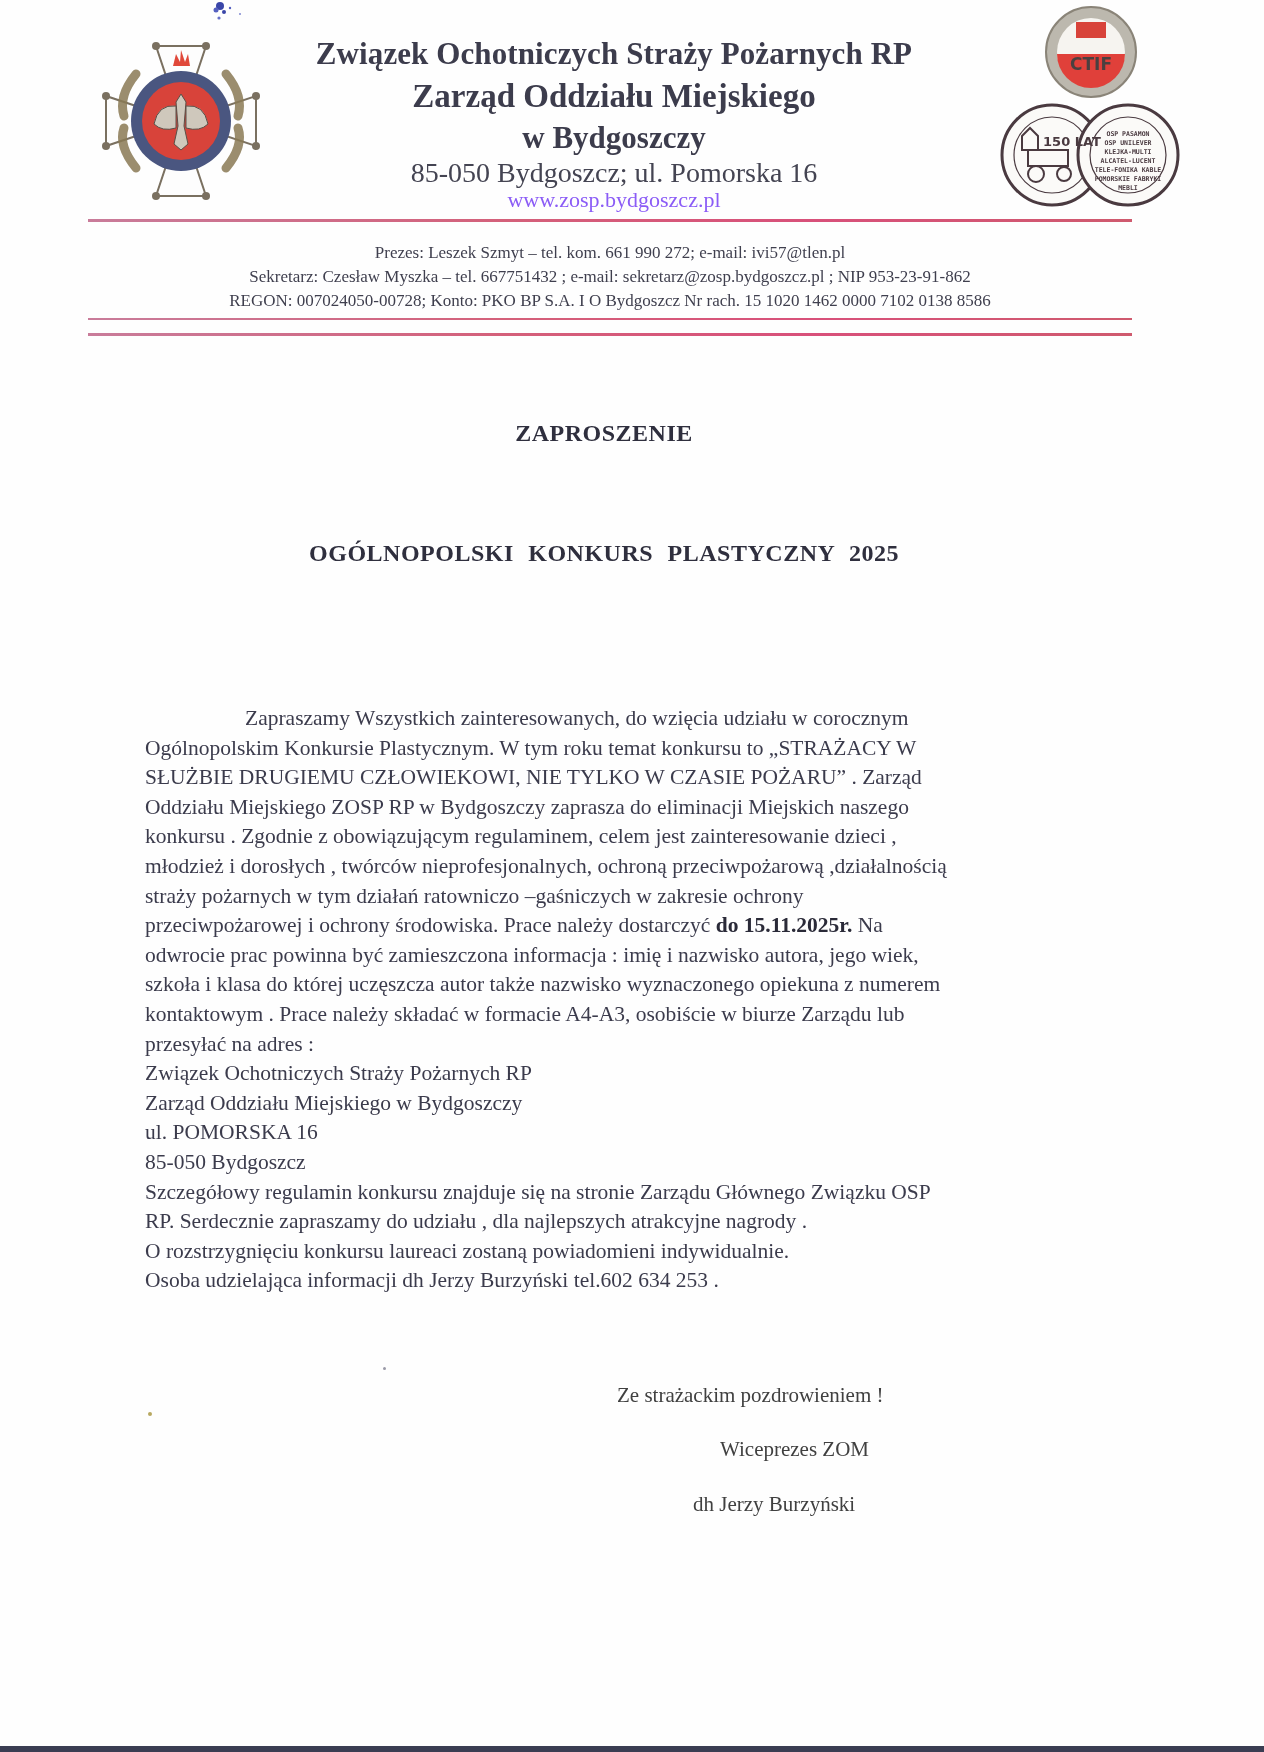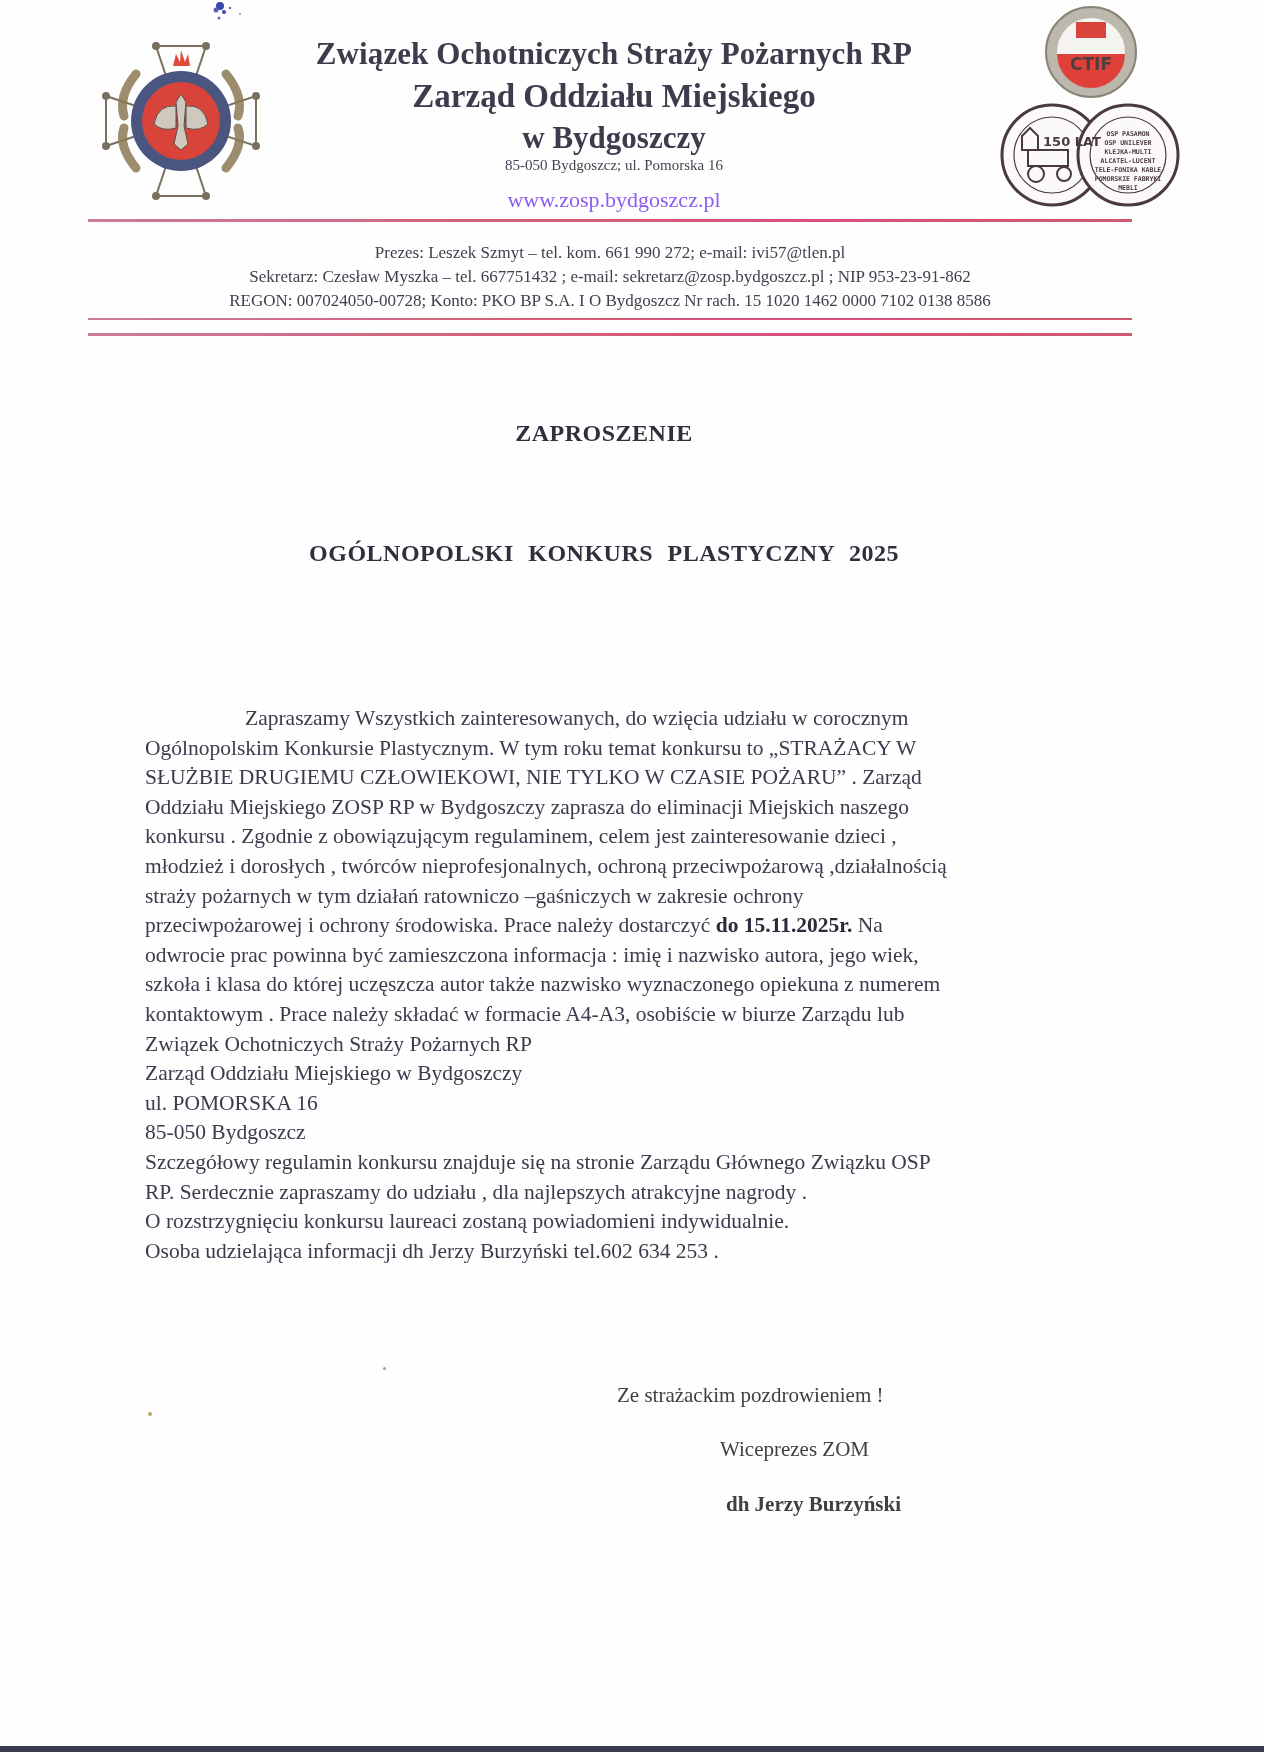--- a/index.html
+++ b/index.html
@@ -12,21 +12,21 @@
   .abs { position:absolute; }
   .ink-blot { left:196px; top:0; width:60px; height:28px; }
   .logo-left { left:96px; top:36px; width:170px; height:170px; }
   .logo-right-top { left:1036px; top:4px; width:110px; height:96px; }
   .logo-right-bottom { left:1000px; top:100px; width:182px; height:110px; }
 
   .hdr { position:absolute; left:0; width:1264px; text-align:center; }
   .hdr-org { top:36px; left:0; width:1228px; font-size:31px; font-weight:bold; color:#3c3c4c; letter-spacing:0.1px; }
   .hdr-branch { top:78px; left:0; width:1228px; font-size:33px; font-weight:bold; color:#3c3c4c; }
   .hdr-city { top:120px; left:0; width:1228px; font-size:31px; font-weight:bold; color:#3c3c4c; }
-  .hdr-addr { top:157px; left:0; width:1228px; font-size:15px; color:#444452; }
+  .hdr-addr { top:157px; left:0; width:1228px; font-size:28px; color:#444452; }
   .hdr-www { top:187px; left:0; width:1228px; font-size:22px; color:#8b5cf6; }
 
   .rule { position:absolute; left:88px; width:1044px; height:3px;
           background:linear-gradient(90deg,#c97c9a,#d4607a 40%,#d8507a 70%,#cf5a6e); }
   .rule-1 { top:219px; }
   .rule-2 { top:318px; height:2px; }
   .rule-3 { top:333px; }
 
   .contact { position:absolute; left:80px; width:1060px; text-align:center; font-size:17px; color:#3f3f4e; }
   .c1 { top:243px; }
@@ -38,21 +38,21 @@
   .title-2 { top:540px; font-size:24px; word-spacing:8px; letter-spacing:0.5px; }
 
   .body-text { position:absolute; left:145px; width:940px; font-size:21.5px; line-height:29.6px; color:#3b3b4c; }
   .body-text p { margin:0; white-space:nowrap; }
   .body-text .indent { padding-left:100px; }
   .body-text b { color:#2a2a38; }
 
   .sign { position:absolute; font-size:21px; color:#404040; }
   .sign-1 { left:617px; top:1383px; }
   .sign-2 { left:694px; top:1437px;margin-left:26px; }
-  .sign-3 { left:726px; top:1492px;font-weight:bold; }
+  .sign-3 { left:693px; top:1492px; }
 
   .speck { position:absolute; width:4px; height:4px; border-radius:50%; }
   .bottom-edge { position:absolute; left:0; top:1746px; width:1264px; height:6px; background:#3a3d52; }
 </style>
 </head>
 <body>
 
 <svg class="abs ink-blot" viewBox="0 0 60 28">
   <circle cx="24" cy="6" r="4" fill="#3a46a8"></circle>
   <circle cx="20" cy="10" r="2.5" fill="#5560c0"></circle>
@@ -155,20 +155,21 @@
   <p>Ogólnopolskim  Konkursie Plastycznym. W tym roku temat konkursu to „STRAŻACY W</p>
   <p>SŁUŻBIE DRUGIEMU CZŁOWIEKOWI, NIE TYLKO W CZASIE POŻARU” .  Zarząd</p>
   <p>Oddziału Miejskiego ZOSP RP w Bydgoszczy zaprasza do eliminacji Miejskich naszego</p>
   <p>konkursu . Zgodnie z obowiązującym regulaminem, celem jest zainteresowanie dzieci ,</p>
   <p>młodzież i  dorosłych , twórców nieprofesjonalnych, ochroną przeciwpożarową ,działalnością</p>
   <p>straży pożarnych w tym działań ratowniczo –gaśniczych w zakresie ochrony</p>
   <p><span>przeciwpożarowej i ochrony środowiska. Prace należy dostarczyć </span><b>do 15.11.2025r.</b><span> Na</span></p>
   <p>odwrocie prac powinna być zamieszczona informacja :  imię i nazwisko autora, jego wiek,</p>
   <p>szkoła i klasa do której uczęszcza  autor  także nazwisko wyznaczonego opiekuna z numerem</p>
   <p>kontaktowym . Prace należy składać w formacie A4-A3, osobiście w biurze Zarządu lub</p>
+  <p>przesyłać na adres :</p>
   <p>Związek Ochotniczych Straży Pożarnych RP</p>
   <p>Zarząd Oddziału Miejskiego w Bydgoszczy</p>
   <p>ul. POMORSKA 16</p>
   <p>85-050 Bydgoszcz</p>
   <p>Szczegółowy regulamin konkursu znajduje się na stronie Zarządu Głównego Związku OSP</p>
   <p>RP.  Serdecznie zapraszamy do  udziału  , dla najlepszych atrakcyjne nagrody .</p>
   <p>O rozstrzygnięciu konkursu laureaci zostaną powiadomieni indywidualnie.</p>
   <p>Osoba udzielająca informacji dh Jerzy Burzyński tel.602 634 253 .</p>
 </div>
 

